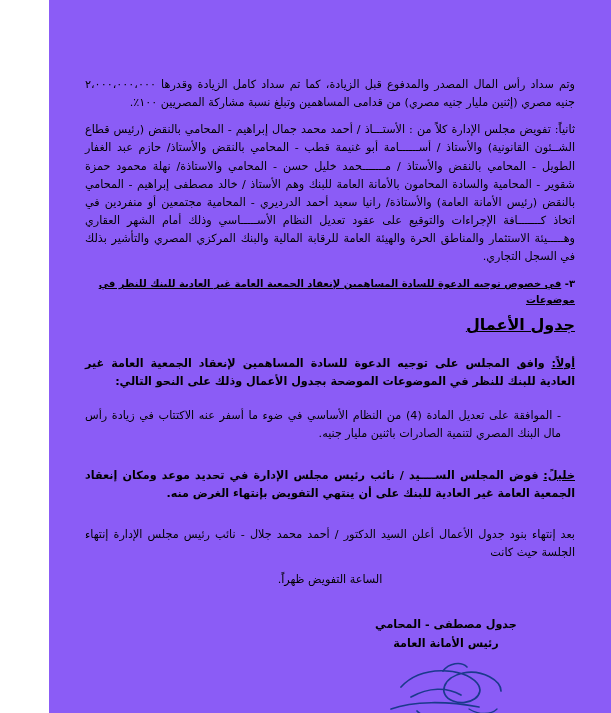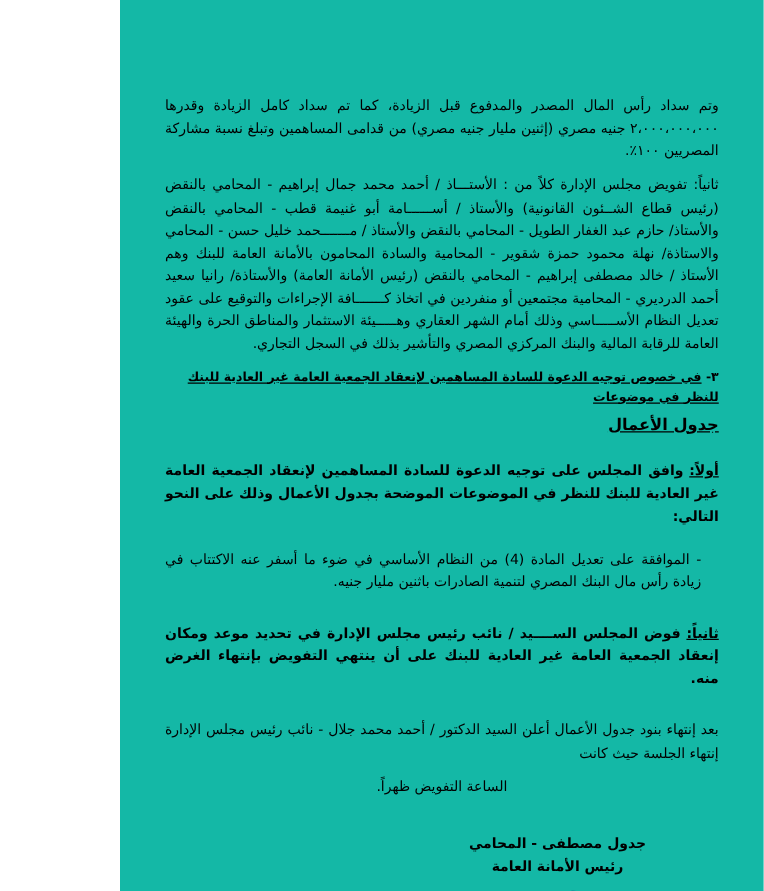--- a/index.html
+++ b/index.html
@@ -9,23 +9,23 @@
   }
   body {
     width: 611px;
     height: 713px;
     font-family: "DejaVu Sans", "Liberation Sans", sans-serif;
     color: #000000;
     overflow: hidden;
   }
   .page {
     position: relative;
-    width: 515px;
+    width: 562px;
     height: 713px;
-    background: #14b8a6;
+    background: #8b5cf6;
     box-sizing: border-box;
     padding: 76px 36px 0 36px;
   }
   .para {
     direction: rtl;
     text-align: justify;
     text-align-last: right;
     font-size: 11.2px;
     line-height: 1.62;
     margin: 0 0 9px 0;
@@ -37,21 +37,21 @@
     direction: rtl;
     text-align: right;
     font-size: 10px;
     font-weight: bold;
     line-height: 1.6;
     margin: 10px 0 4px 0;
   }
   .sub-heading {
     direction: rtl;
     text-align: right;
-    font-size: 13px;
+    font-size: 16px;
     font-weight: bold;
     line-height: 1.6;
     margin: 0 0 10px 0;
   }
   .indent {
     padding-right: 14px;
   }
   .spacer-sm { height: 7px; }
   .spacer-md { height: 14px; }
 
@@ -105,21 +105,21 @@
     <span class="b">وافق المجلس على توجيه الدعوة للسادة المساهمين لإنعقاد الجمعية العامة غير العادية للبنك للنظر في الموضوعات الموضحة بجدول الأعمال وذلك على النحو التالي:</span>
   </p>
 
   <div class="spacer-sm"></div>
 
   <p class="para indent">- الموافقة على تعديل المادة (4) من النظام الأساسي في ضوء ما أسفر عنه الاكتتاب في زيادة رأس مال البنك المصري لتنمية الصادرات باثنين مليار جنيه.</p>
 
   <div class="spacer-md"></div>
 
   <p class="para">
-    <span class="b u">ثانياً:</span>
+    <span class="b u">خليلً:</span>
     <span class="b">فوض المجلس الســــيد / نائب رئيس مجلس الإدارة في تحديد موعد ومكان إنعقاد الجمعية العامة غير العادية للبنك على أن ينتهي التفويض بإنتهاء الغرض منه.</span>
   </p>
 
   <div class="spacer-md"></div>
 
   <p class="para">بعد إنتهاء بنود جدول الأعمال أعلن السيد الدكتور / أحمد محمد جلال   -   نائب رئيس مجلس الإدارة إنتهاء الجلسة حيث كانت</p>
   <p class="para" style="text-align-last:center;">الساعة التفويض ظهراً.</p>
 
   <div class="sign-area">
 

